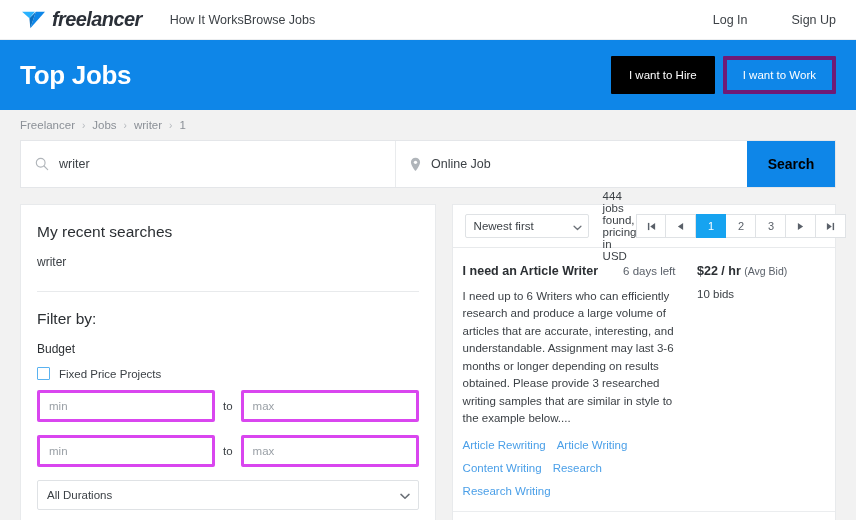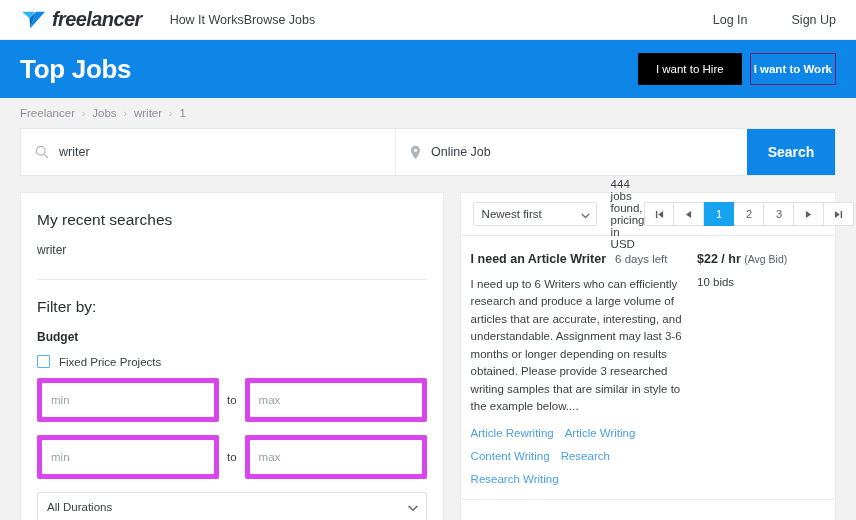--- a/index.html
+++ b/index.html
@@ -27,39 +27,39 @@
   }
   .nav-links { display: flex; }
   .nav-link {
     font-size: 12.5px; color: #3c4146; cursor: pointer;
     text-decoration: none;
   }
   .nav-right { margin-left: auto; display: flex; gap: 44px; }
 
   
   .banner {
-    height: 58px; background: #0e86e8;
+    height: 70px; background: #0e86e8;
     display: flex; align-items: center;
     padding: 0 20px;
   }
   .banner-title {
     font-size: 26px; font-weight: bold; color: #fff;
     letter-spacing: -0.3px;
   }
   .banner-actions { margin-left: auto; display: flex; gap: 8px; }
   .btn-hire {
     background: #000000; color: #fff;
     font-size: 11.5px; font-weight: normal;
     padding: 9px 18px; border: none; cursor: pointer;
     border-radius: 1px;
   }
   .btn-work {
     background: transparent; color: #fff;
-    font-size: 11.5px; font-weight: bold;
-    padding: 9px 3px; border: 1px solid #701a75; cursor: pointer;
+    font-size: 11.5px; font-weight: normal;
+    padding: 9px 16px; border: 4px solid #701a75; cursor: pointer;
     border-radius: 1px;
   }
 
   
   .breadcrumb {
     height: 30px; display: flex; align-items: center;
     padding: 0 20px; gap: 7px;
     font-size: 11.5px; color: #8b9097;
     background: #f2f2f2;
   }
@@ -82,21 +82,21 @@
   .search-field.loc { flex: 1; }
   .search-icon, .pin-icon { flex: 0 0 auto; display:block; }
   .search-input {
     border: none; outline: none; width: 100%;
     font-size: 12.5px; color: #3c4146;
     font-family: "Liberation Sans", sans-serif;
     background: transparent;
   }
   .search-input::placeholder { color: #9aa0a6; }
   .btn-search {
-    flex: 0 0 88px; background: #0e86e8; color: #ffffff;
+    flex: 0 0 88px; background: #0e86e8; color: #000000;
     border: none; cursor: pointer;
     font-size: 14px; font-weight: bold;
     font-family: "Liberation Sans", sans-serif;
   }
 
   
   .content {
     display: flex; gap: 16px;
     padding: 16px 20px 0 20px;
     align-items: flex-start;
@@ -115,36 +115,36 @@
   }
   .recent-item {
     font-size: 12px; color: #3c4146; margin-bottom: 4px; cursor: pointer;
   }
   .hr { height: 1px; background: #e8eaec; margin: 22px 0 18px 0; }
   .filter-title {
     font-size: 15.5px; font-weight: normal; color: #2b2f33;
     margin-bottom: 14px;
   }
   .group-label {
-    font-size: 12px; font-weight: bold; color: #2b2f33; margin-bottom: 11px;
+    font-size: 12px; font-weight: normal; color: #2b2f33; margin-bottom: 11px;
   }
   .check-row {
     display: flex; align-items: center; gap: 9px; margin-bottom: 10px;
   }
   .checkbox {
     width: 13px; height: 13px; border: 1px solid #5ab2f0;
     background: #fff; cursor: pointer; flex: 0 0 auto; border-radius: 1px;
   }
   .check-label { font-size: 11.5px; color: #3c4146; }
   .range-row {
     display: flex; align-items: center; gap: 8px; margin-bottom: 13px;
   }
   .range-input {
-    flex: 1 1 0; min-width: 0; height: 44px;
-    border: 5px solid #d946ef; border-radius: 2px;
+    flex: 1 1 0; min-width: 0; height: 32px;
+    border: 3px solid #d946ef; border-radius: 2px;
     padding: 0 9px; font-size: 11.5px; color: #3c4146;
     font-family: "Liberation Sans", sans-serif; outline: none; background:#fff;
   }
   .range-input::placeholder { color: #9aa0a6; }
   .range-to { font-size: 11.5px; color: #3c4146; flex: 0 0 auto; }
   .select-wrap { position: relative; }
   .sel {
     width: 100%; height: 30px;
     border: 1px solid #dfe2e5; border-radius: 2px;
     padding: 0 26px 0 9px; font-size: 11.5px; color: #3c4146;
@@ -191,21 +191,21 @@
   .pg.active { background: #16a3f0; color: #fff; border-color: #16a3f0; }
 
   
   .jobs { background: #fff; border: 1px solid #e8eaec; border-top: none; }
   .job {
     display: flex; padding: 16px 16px 14px 10px;
     border-top: 1px solid #ebedef;
   }
   .jobs .job:first-child { border-top: none; }
   .job-main { flex: 1 1 auto; min-width: 0; padding-left: 0; }
-  .job-title-row { display: flex; align-items: baseline; gap: 9px; flex-wrap: wrap; }
+  .job-title-row { display: flex; align-items: baseline; gap: 25px; flex-wrap: wrap; }
   .job-title {
     font-size: 12.5px; font-weight: bold; color: #2b2f33;
     cursor: pointer; text-decoration: none;
   }
   .job-time { font-size: 11.5px; color: #5a6069; }
   .job-desc {
     font-size: 11.5px; color: #3c4146; line-height: 1.52;
     margin-top: 10px; max-width: 462px;
   }
   .tags { margin-top: 11px; display: flex; flex-wrap: wrap; gap: 11px; }

